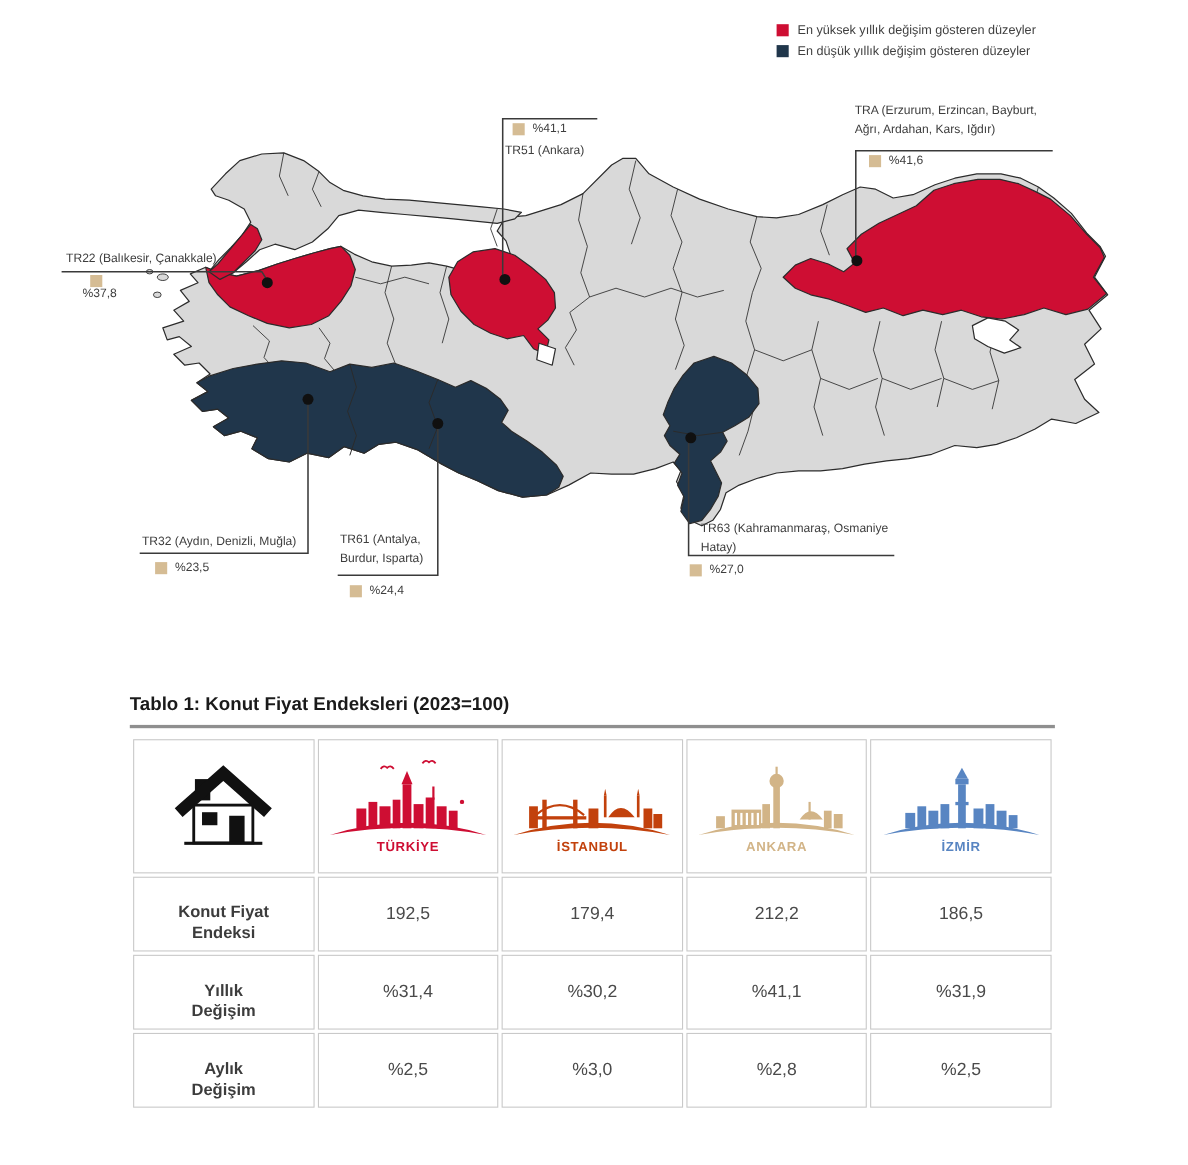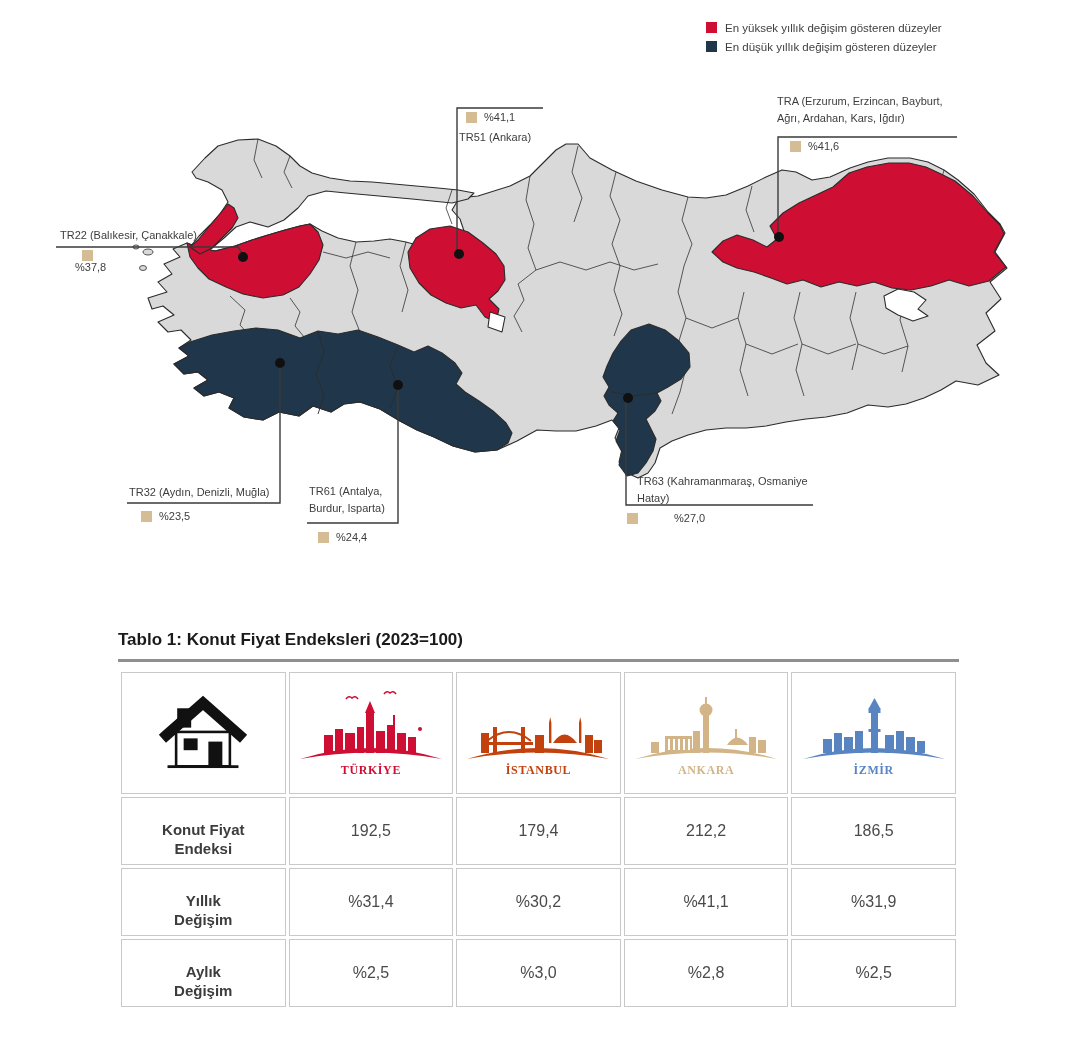--- a/index.html
+++ b/index.html
@@ -25,21 +25,21 @@
   .callout-value{position:absolute;display:flex;align-items:center;}
   .callout-value .chip{width:11px;height:11px;margin-right:7px;}
   .callout-value .val-text{font-size:11px;color:#3d3d3d;white-space:nowrap;}
   
   .bottom{position:absolute;left:118px;top:630px;width:841px;}
   .table-title{font-size:17px;font-weight:bold;color:#1a1a1a;padding-bottom:9px;border-bottom:3px solid #8f8f8f;}
   table.kfe{border-collapse:separate;border-spacing:3px;width:841px;table-layout:fixed;margin-top:7px;}
   table.kfe td{border:1px solid #c9c9c9;background:#ffffff;text-align:center;vertical-align:middle;}
   tr.head-row td{height:118px;}
   tr.data-row td{height:64px;}
-  .city-cell{display:flex;flex-direction:column;align-items:center;justify-content:center;font-family:Liberation Serif, serif;}
+  .city-cell{display:flex;flex-direction:column;align-items:center;justify-content:center;}
   .city-label{font-size:12px;font-weight:bold;letter-spacing:0.6px;margin-top:-4px;}
   .row-label{font-weight:bold;color:#3c3c3c;font-size:15px;line-height:1.3;margin-top:16px;}
   .cell-val{color:#4a4a4a;font-size:16px;}
   .skyline{display:block;}
 </style>
 </head>
 <body>
 
 <div class="legend">
   <div class="legend-row">
@@ -172,21 +172,21 @@
 </div>
 <div class="callout-value" style="left:318px;top:531px;">
   <div class="chip" style="background-color: rgb(213, 188, 148);"></div>
   <div class="val-text">%24,4</div>
 </div>
 
 <div class="callout" style="left:637px;top:473px;">
   <div class="callout-line">TR63 (Kahramanmaraş, Osmaniye</div>
   <div class="callout-line">Hatay)</div>
 </div>
-<div class="callout-value" style="left:627px;top:512px;gap:29px;">
+<div class="callout-value" style="left:627px;top:512px;">
   <div class="chip" style="background-color: rgb(213, 188, 148);"></div>
   <div class="val-text">%27,0</div>
 </div>
 
 <div class="bottom">
   <div class="table-title">Tablo 1: Konut Fiyat Endeksleri (2023=100)</div>
   <table class="kfe">
     <tbody>
         <tr class="head-row">
       <td>

